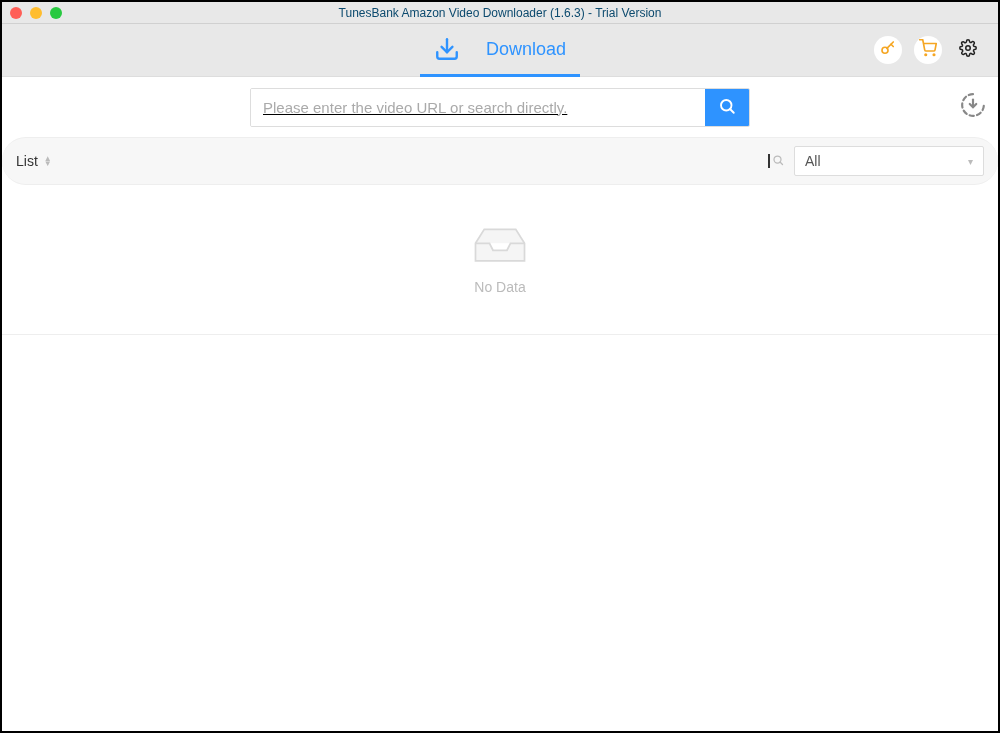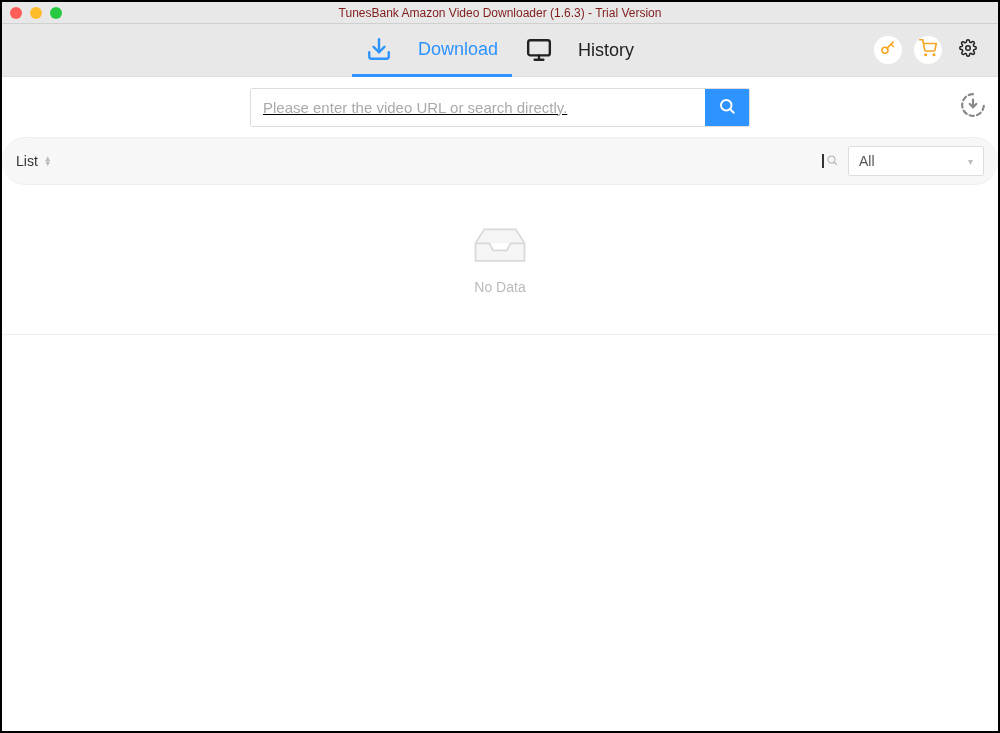--- a/index.html
+++ b/index.html
@@ -5,21 +5,21 @@
 * { margin: 0; padding: 0; box-sizing: border-box; font-family: -apple-system, BlinkMacSystemFont, "Segoe UI", Helvetica, Arial, sans-serif; }
 body { width: 1000px; height: 733px; background: #fff; border: 2px solid #000; overflow: hidden; }
 
 
 .titlebar { height: 22px; background: #e8e8e8; border-bottom: 1px solid #d0d0d0; display: flex; align-items: center; position: relative; }
 .traffic { display: flex; gap: 8px; padding-left: 8px; }
 .traffic span { width: 12px; height: 12px; border-radius: 50%; display: inline-block; }
 .t-close { background: #ff5f57; }
 .t-min { background: #ffbd2e; }
 .t-max { background: #28c940; }
-.title { position: absolute; left: 0; right: 0; text-align: center; font-size: 12px; color: #7f1d1d; pointer-events: none; }
+.title { position: absolute; left: 0; right: 0; text-align: center; font-size: 12px; color: #0c4a6e; pointer-events: none; }
 
 
 .header { height: 53px; background: #e8e8e8; display: flex; align-items: center; justify-content: center; position: relative; border-bottom: 1px solid #ddd; }
 .tabs { display: flex; align-items: center; height: 100%; }
 .tab { display: flex; align-items: center; gap: 26px; padding: 0 14px; height: 100%; cursor: pointer; font-size: 18px; }
 .tab.active { color: #2e93ff; border-bottom: 3px solid #2e93ff; margin-bottom: -1px; }
 .tab-icon svg { width: 26px; height: 26px; display: block; }
 .right-icons { position: absolute; right: 16px; top: 50%; transform: translateY(-50%); display: flex; gap: 12px; align-items: center; }
 .icon-btn { width: 28px; height: 28px; border-radius: 50%; background: #fff; display: flex; align-items: center; justify-content: center; cursor: pointer; }
 .icon-btn.plain { background: transparent; }
@@ -36,21 +36,21 @@
 .dl-icon svg { width: 26px; height: 26px; }
 
 
 .listbar { height: 48px; background: #f7f7f7; border-top: 1px solid #eee; border-bottom: 1px solid #eee; display: flex; align-items: center; padding: 0 14px; justify-content: space-between; border-radius: 24px; }
 .list-left { display: flex; align-items: center; gap: 6px; font-size: 14px; color: #333; }
 .sort-arrows { display: flex; flex-direction: column; line-height: 5px; font-size: 8px; color: #bbb; }
 .list-right { display: flex; align-items: center; gap: 10px; }
 .mini-search { width: 16px; height: 16px; color: #bbb; cursor: pointer; display:flex; align-items:center; }
 .mini-search .bar { width:3px; height:14px; background:#333; margin-right:2px;}
 .mini-search svg{ width:12px; height:12px;}
-.filter-select { width: 136px; height: 30px; border: 1px solid #ddd; border-radius: 2px; padding: 0 10px; font-size: 14px; color: #555; background: #fff; display: flex; align-items: center; justify-content: space-between; cursor: pointer; }
+.filter-select { width: 190px; height: 30px; border: 1px solid #ddd; border-radius: 2px; padding: 0 10px; font-size: 14px; color: #555; background: #fff; display: flex; align-items: center; justify-content: space-between; cursor: pointer; }
 .filter-select .chev { color: #bbb; font-size: 10px; }
 
 
 .empty { height: 150px; display: flex; flex-direction: column; align-items: center; justify-content: center; gap: 10px; color: #bbb; border-bottom: 1px solid #eee;}
 .empty svg { width: 56px; height: 40px; }
 .empty-text { font-size: 14px; }
 </style>
 </head>
 <body>
 
@@ -67,30 +67,20 @@
   <div class="tabs">
     <div class="tab active">
       <span class="tab-icon">
         <svg viewBox="0 0 24 24" fill="none" stroke="#2e93ff" stroke-width="2.2" stroke-linecap="round" stroke-linejoin="round">
           <path d="M3 15v4a2 2 0 0 0 2 2h14a2 2 0 0 0 2-2v-4"></path>
           <path d="M7 10l5 5 5-5"></path>
           <path d="M12 15V3"></path>
         </svg>
       </span>
       <span>Download</span>
-    </div>
-    <div class="tab">
-      <span class="tab-icon">
-        <svg viewBox="0 0 24 24" fill="none" stroke="#222" stroke-width="2.2" stroke-linecap="round" stroke-linejoin="round">
-          <rect x="2" y="3" width="20" height="14" rx="2"></rect>
-          <path d="M8 21h8"></path>
-          <path d="M12 17v4"></path>
-        </svg>
-      </span>
-      <span style="color:#222;">History</span>
     </div>
   </div>
   <div class="right-icons">
     <div class="icon-btn">
       <span>
         <svg viewBox="0 0 24 24" fill="none" stroke="#f5a623" stroke-width="2.2" stroke-linecap="round" stroke-linejoin="round">
           <circle cx="8" cy="15" r="4"></circle>
           <path d="M10.5 12.5L19 4"></path>
           <path d="M16 7l3 3"></path>
         </svg>

